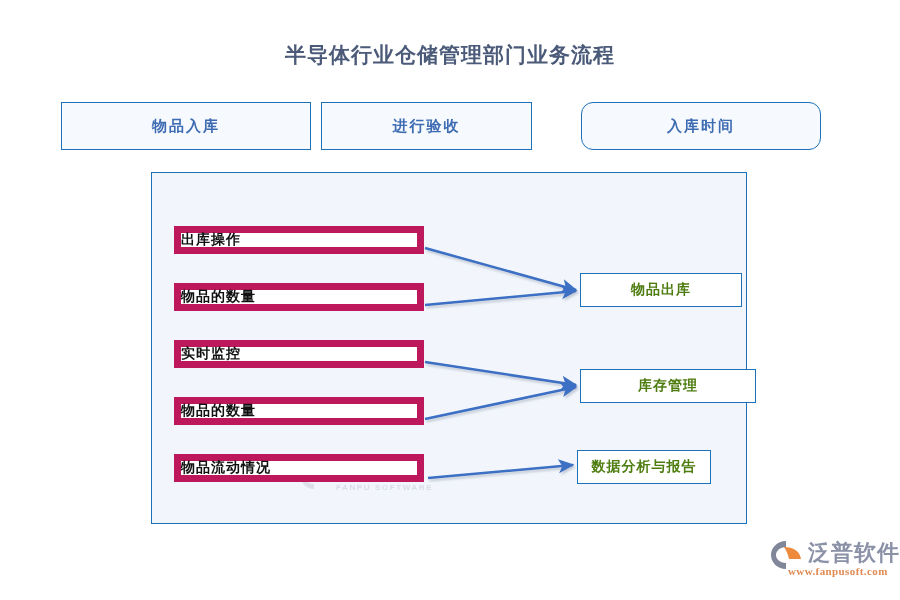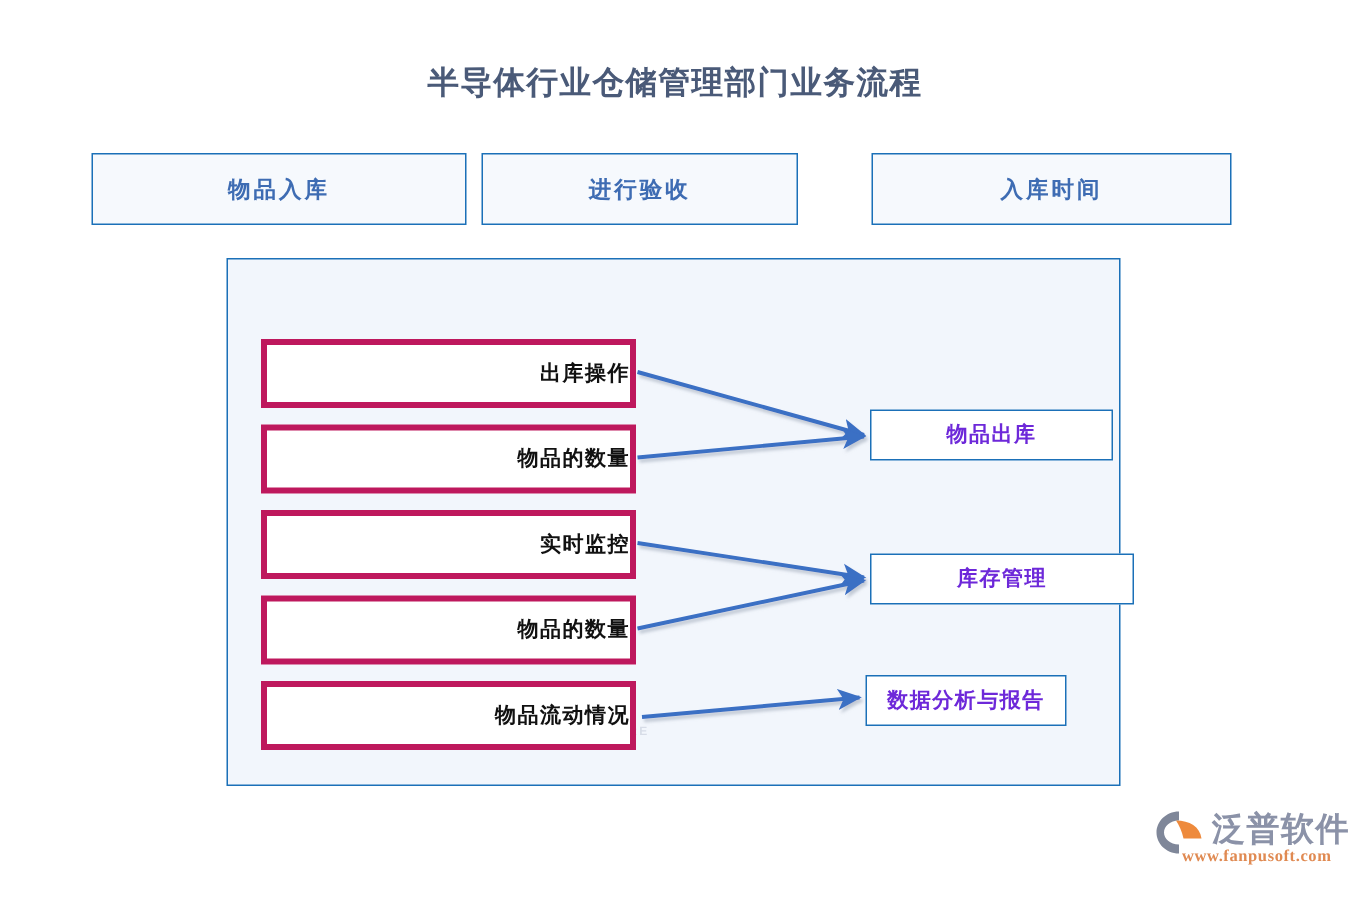--- a/index.html
+++ b/index.html
@@ -52,45 +52,45 @@
   }
   .top-box .label {
     font-size: 15px;
     font-weight: 700;
     color: #3e6cb3;
     letter-spacing: 2px;
     font-family: Liberation Serif, serif;
   }
   .top-box.b0 { left: 61px;  top: 102px; width: 250px; }
   .top-box.b1 { left: 321px; top: 102px; width: 211px; }
-  .top-box.b2 { left: 581px; top: 102px; width: 240px; }
+  .top-box.b2 { left: 581px; top: 102px; width: 240px; border-radius: 12px; }
 
   
   .panel {
     position: absolute;
     left: 151px;
     top: 172px;
     width: 596px;
     height: 352px;
     border: 1px solid #1b70b8;
     background: #f2f6fc;
     box-sizing: border-box;
   }
 
   
   .left-box {
     position: absolute;
     left: 174px;
     width: 250px;
-    height: 46px;
-    border: 4px solid #be185d;
+    height: 28px;
+    border: 7px solid #be185d;
     background: #ffffff;
     display: flex;
     align-items: center;
-    justify-content: flex-end;
+    justify-content: flex-start;
     box-sizing: border-box;
   }
   .left-box .label {
     font-size: 14px;
     font-weight: 700;
     color: #111111;
     letter-spacing: 1px;
   }
   .left-box.l0 { top: 226px; }
   .left-box.l1 { top: 283px; }
@@ -105,21 +105,21 @@
     border: 1px solid #1b70b8;
     background: #ffffff;
     display: flex;
     align-items: center;
     justify-content: center;
     box-sizing: border-box;
   }
   .right-box .label {
     font-size: 14px;
     font-weight: 700;
-    color: #6d28d9;
+    color: #4d7c0f;
     letter-spacing: 1px;
   }
   .right-box.r0 { left: 580px; top: 273px; width: 162px; }
   .right-box.r1 { left: 580px; top: 369px; width: 176px; }
   .right-box.r2 { left: 577px; top: 450px; width: 134px; }
 
   
   .connectors {
     position: absolute;
     left: 0; top: 0;

